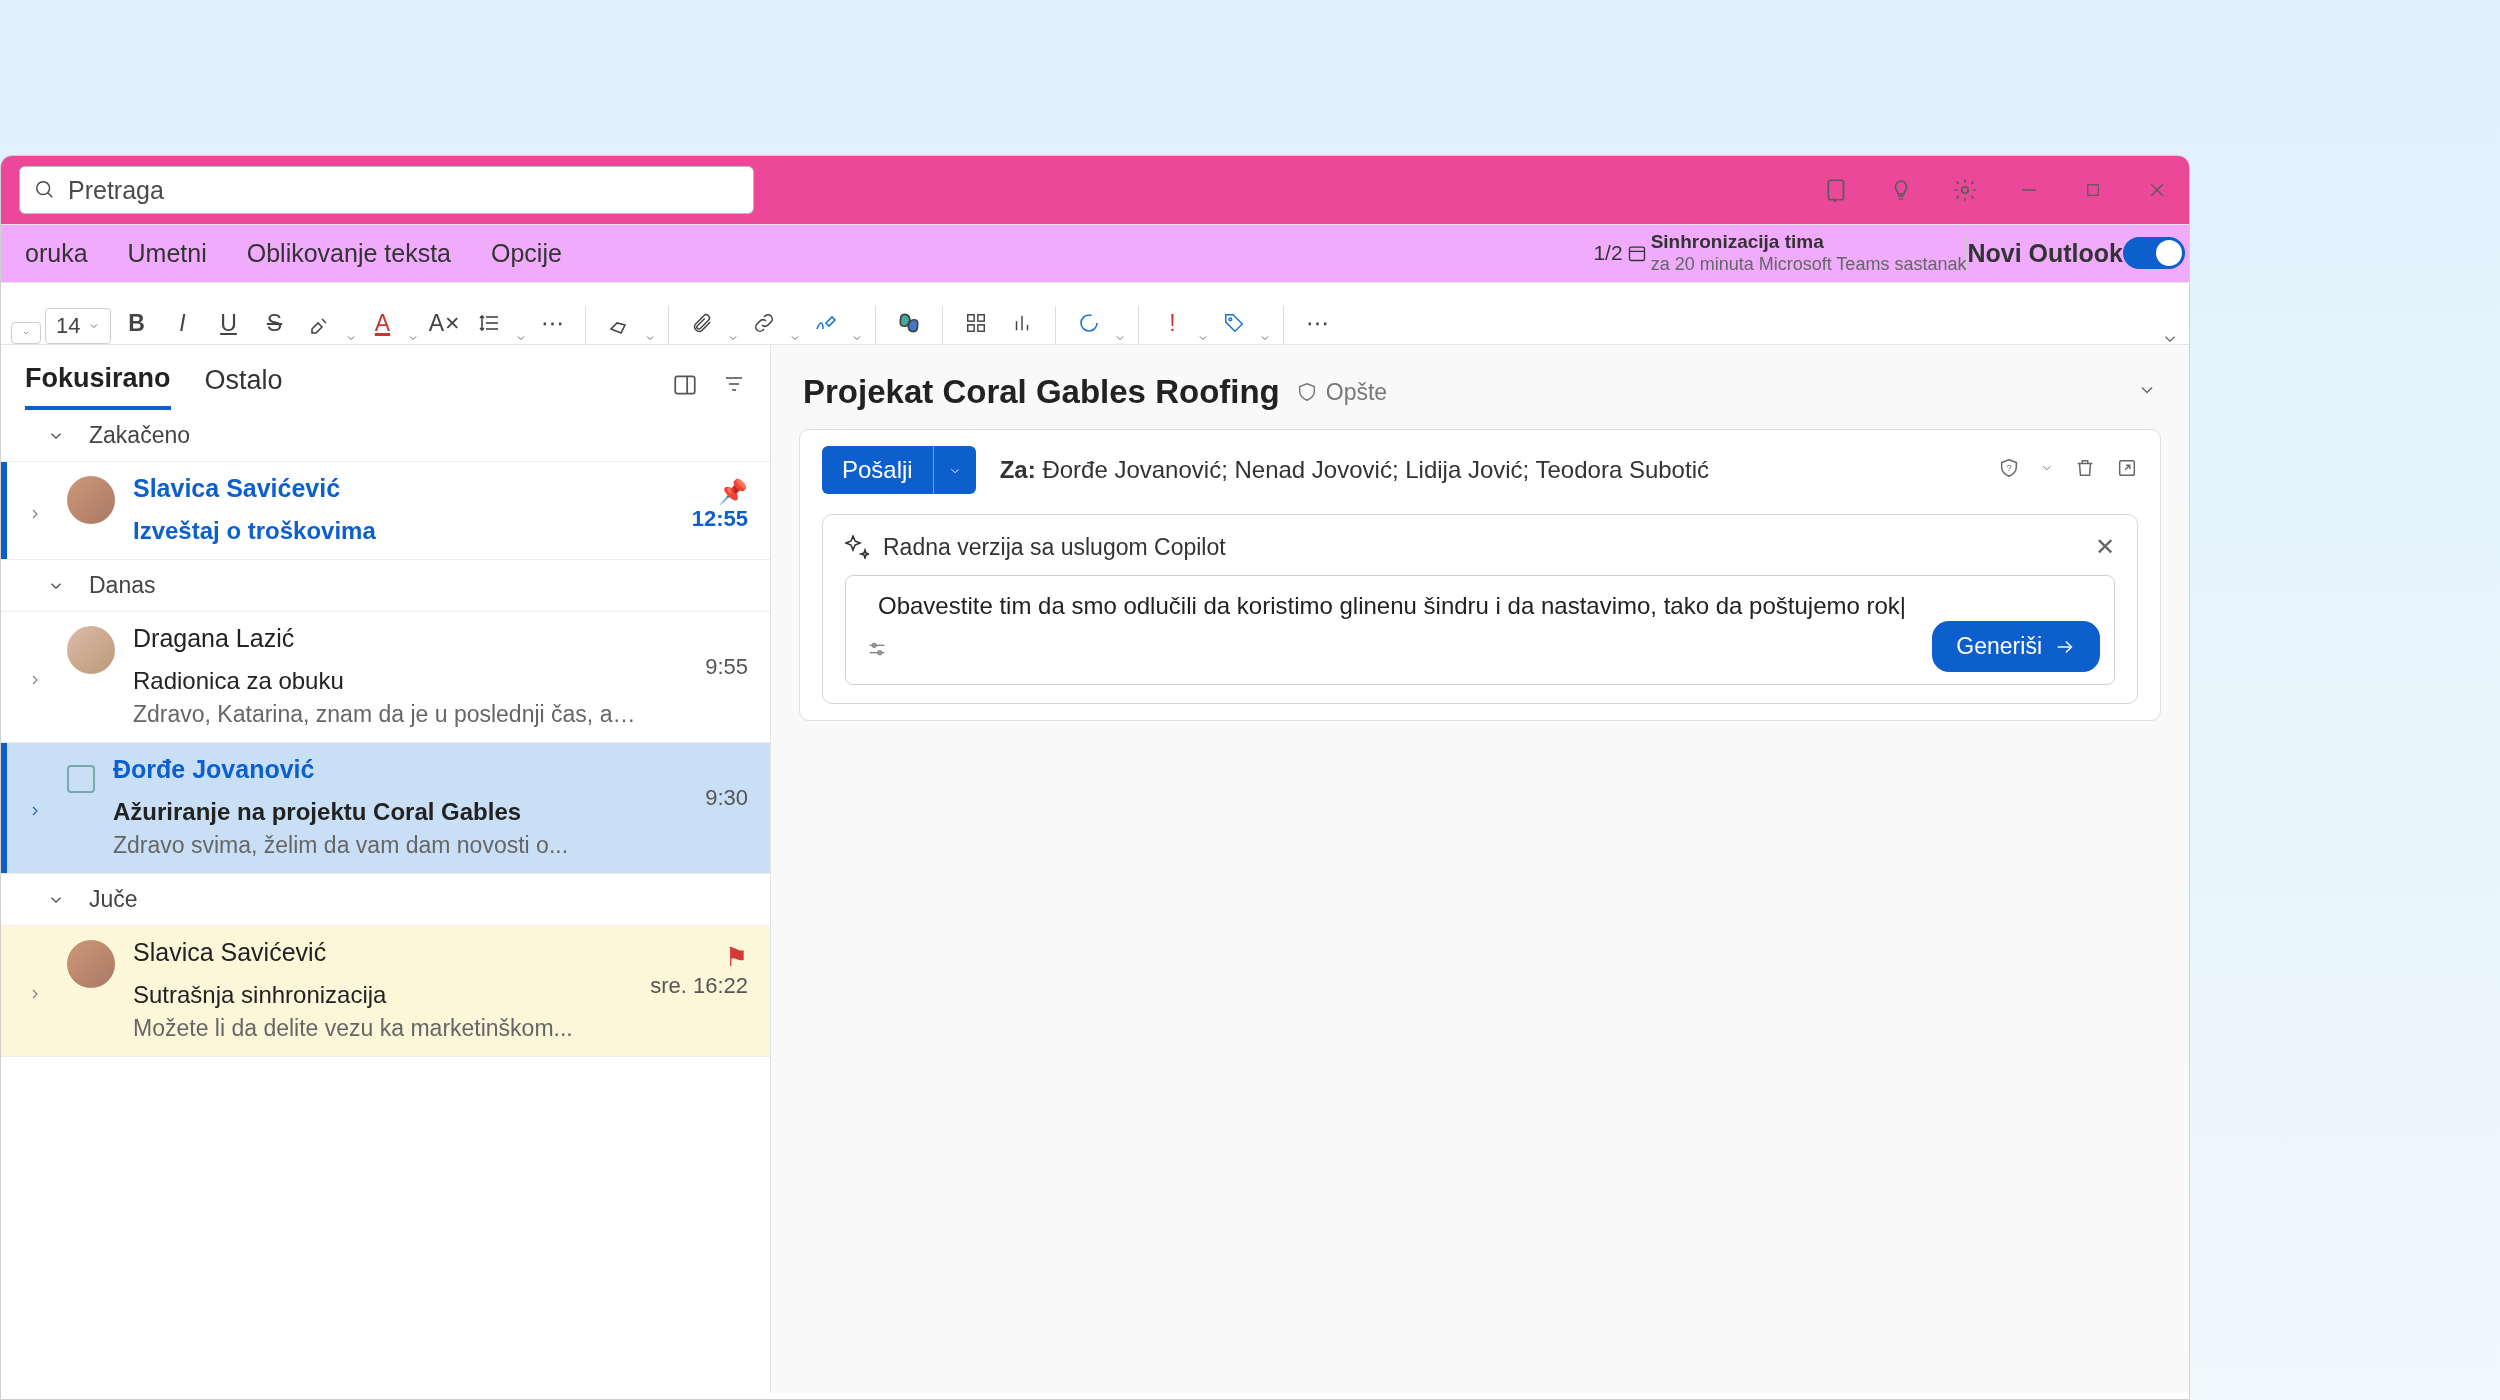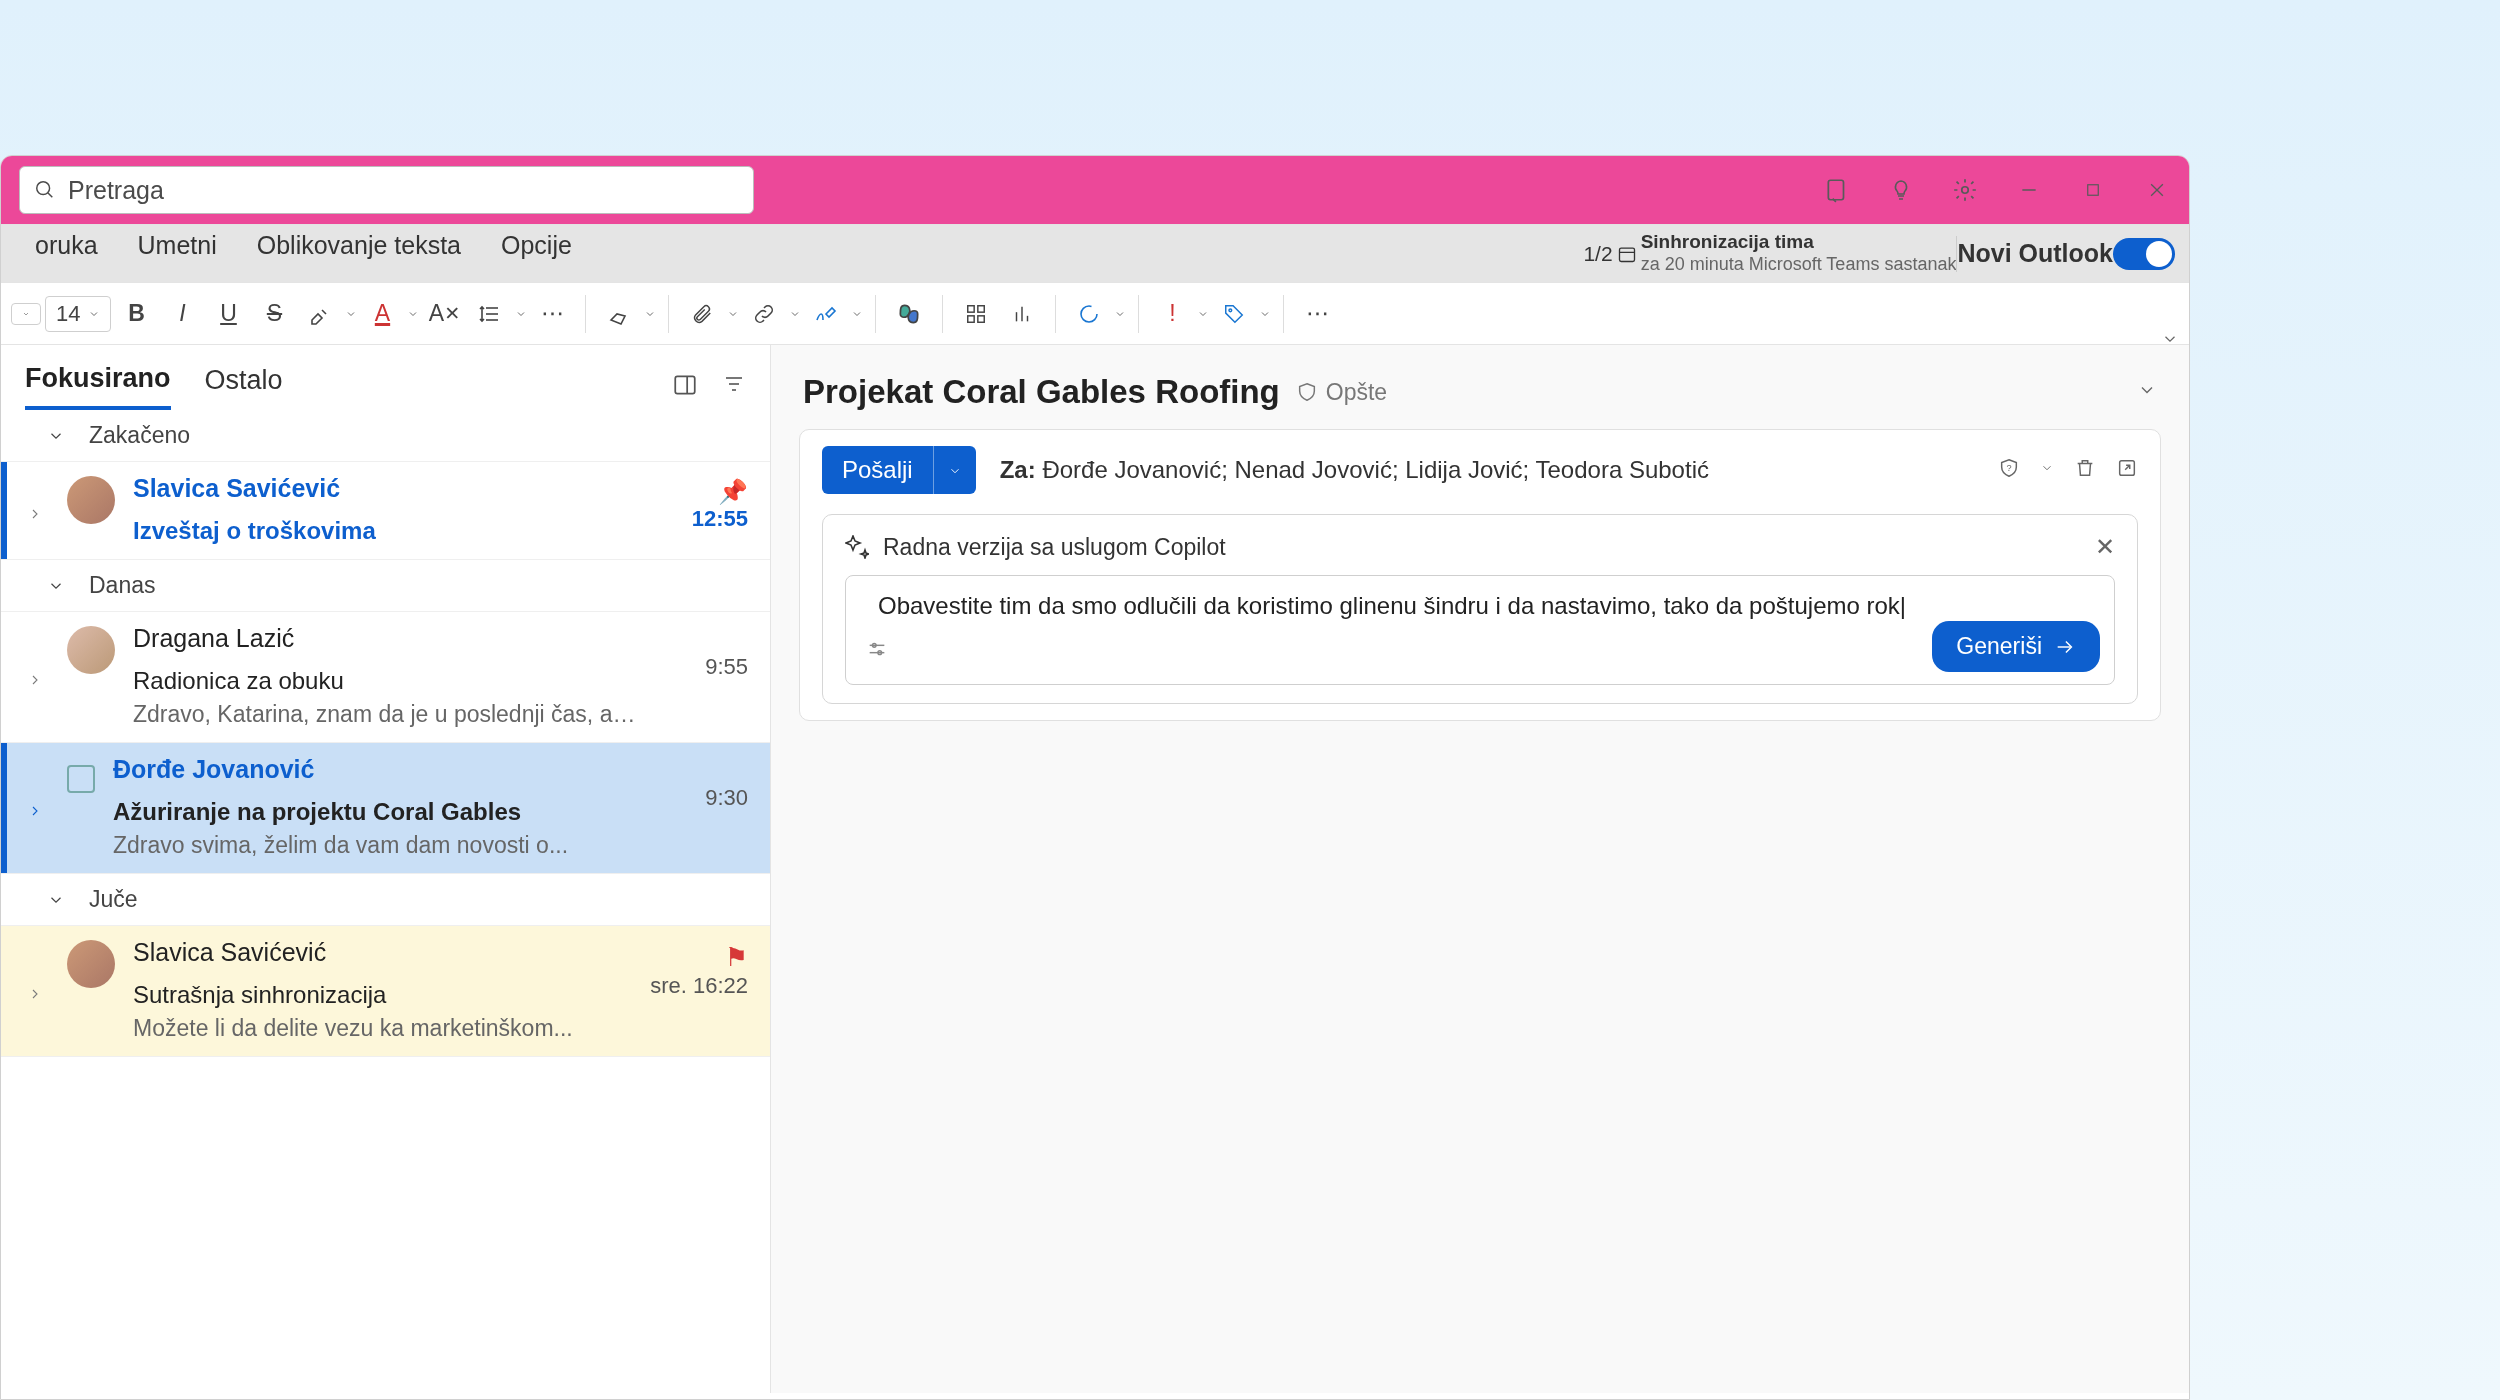--- a/index.html
+++ b/index.html
@@ -3,29 +3,29 @@
 <meta charset="utf-8">
 <style>
 *{box-sizing:border-box;margin:0;padding:0;font-family:"Segoe UI",Arial,sans-serif}
 body{background:linear-gradient(180deg,#e0f1fc 0%,#eff8fd 100%);width:2500px;height:1400px;overflow:hidden}
 .win{position:absolute;top:155px;left:0;width:2190px;height:1245px;background:#fff;border:1px solid #d0d0d0;border-radius:12px 12px 0 0;overflow:hidden}
 .tb{height:69px;background:#ec4899;display:flex;align-items:center;padding:0 18px;border-bottom:1px solid #e3e3e3}
 .srch{width:735px;height:48px;background:#fff;border:1px solid #bcbcbc;border-radius:6px;display:flex;align-items:center;padding:0 14px;color:#4b4b4b;font-size:25px}
 .srch svg{margin-right:12px}
 .tb-r{margin-left:auto;display:flex;align-items:center;gap:36px;color:#5a5a5a}
 .ic{display:inline-flex;align-items:center;justify-content:center;width:28px;height:28px}
-.rbn{height:58px;background:#e5e5e5;display:flex;border-bottom:1px solid #e4e4e4;padding:0 14px}
+.rbn{height:58px;background:#f0abfc;display:flex;align-items:center;border-bottom:1px solid #e4e4e4;padding:0 4px}
 .rtab{font-size:25px;color:#333;padding:6px 20px}
 .rinfo{margin-left:auto;display:flex;align-items:center;font-size:21px;color:#333}
 .rinfo .meet{text-align:left;line-height:1.2}
 .rinfo .meet .t1{font-size:19px;font-weight:600}
 .rinfo .meet .t2{font-size:18px;color:#666}
 .tog{width:62px;height:32px;background:#0d5fce;border-radius:16px;position:relative}
 .tog::after{content:"";position:absolute;right:3px;top:3px;width:26px;height:26px;background:#fff;border-radius:50%}
-.fmt{height:62px;background:#fff;display:flex;align-items:center;border-bottom:1px solid #e4e4e4;padding:0 10px;gap:4px;color:#444;position:relative}
+.fmt{height:62px;background:#fff;display:flex;align-items:flex-end;border-bottom:1px solid #e4e4e4;padding:0 10px;gap:4px;color:#444;position:relative}
 .fbox{border:1px solid #cfcfcf;border-radius:4px;padding:4px 10px;font-size:22px;display:flex;align-items:center;gap:8px}
 .fbtn{width:42px;height:42px;display:inline-flex;align-items:center;justify-content:center;font-size:23px;border-radius:4px}
 .sep{width:1px;height:38px;background:#ddd;margin:0 8px}
 .body{display:flex;height:calc(100% - 195px)}
 .list{width:770px;background:#fff;border-right:1px solid #e4e4e4;overflow:hidden}
 .tabs{display:flex;align-items:center;padding:18px 24px 0;gap:34px}
 .tab{font-size:27px;color:#333;padding-bottom:12px}
 .tab.act{font-weight:600;color:#222;border-bottom:4px solid #0d5fce}
 .tabic{margin-left:auto;display:flex;gap:24px;color:#555}
 .grp{padding:12px 24px 12px 88px;font-size:23px;color:#444;display:flex;align-items:center;gap:14px;border-bottom:1px solid #efefef}

